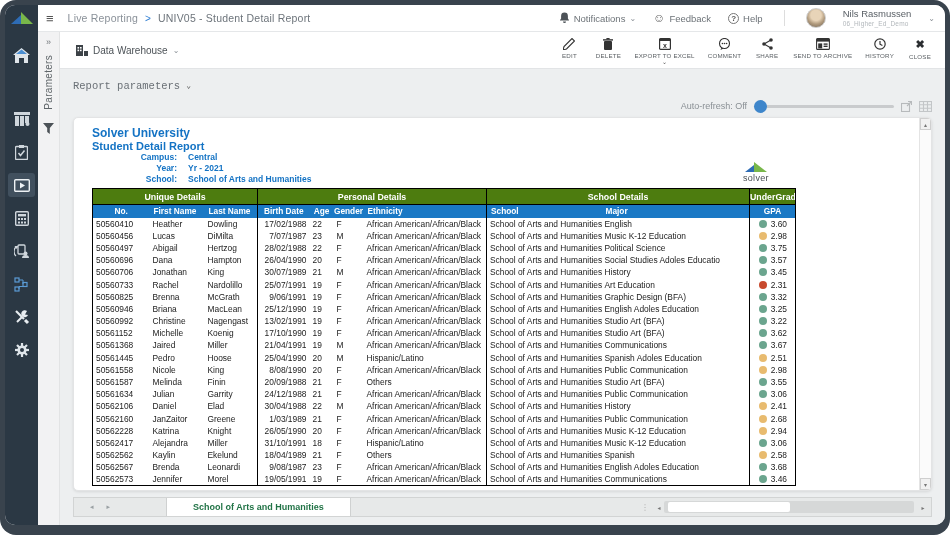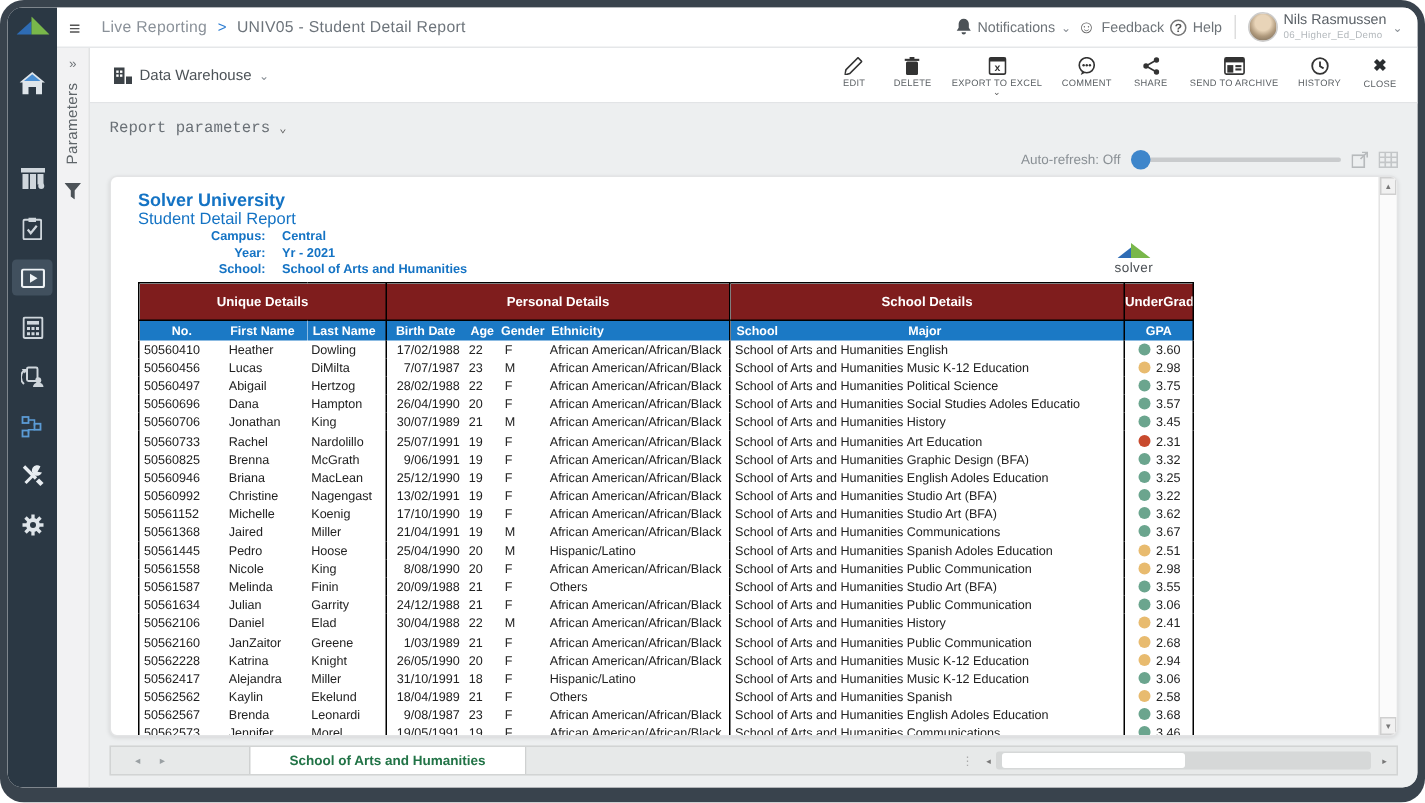--- a/index.html
+++ b/index.html
@@ -15,21 +15,21 @@
   .sb-item.active { background:#41505e; }
   .sb-item svg { display:block; }
 
   
   .right-col { flex:1; display:flex; flex-direction:column; min-width:0; }
   .topbar { height:27px; background:#fff; border-bottom:1px solid #e5e7e9; display:flex; align-items:center; padding:0 10px 0 8px; flex-shrink:0; }
   .hamburger { font-size:13px; color:#555; margin-right:14px; cursor:pointer; }
   .crumb-sec { font-size:10.5px; color:#8a9199; letter-spacing:.2px; }
   .crumb-sep { font-size:10px; color:#2d7dd2; margin:0 7px; }
   .crumb-title { font-size:10.5px; color:#6d747b; letter-spacing:.2px; }
-  .topbar-right { margin-left:auto; display:flex; align-items:center; gap:4px; }
+  .topbar-right { margin-left:auto; display:flex; align-items:center; gap:17px; }
   .tb-item { display:flex; align-items:center; gap:4px; font-size:9.5px; color:#6d7378; cursor:pointer; }
   .chev { font-size:8px; color:#8b9197; }
   .q-circle { width:11px; height:11px; border:1px solid #777; border-radius:50%; font-size:8px; color:#555; display:flex; align-items:center; justify-content:center; font-weight:bold; }
   .smiley { font-size:12px; color:#666; line-height:1; }
   .tb-divider { width:1px; height:16px; background:#ddd; margin:0 4px; }
   .avatar { width:20px; height:20px; border-radius:50%; background:radial-gradient(circle at 50% 35%, #e8d4b8 0 35%, #b09a7d 60%, #6e6152 100%); border:1px solid #ccc; }
   .user-block { display:flex; flex-direction:column; line-height:1.15; }
   .user-name { font-size:9.5px; color:#5a6066; }
   .user-sub { font-size:6.5px; color:#b3b8bc; letter-spacing:.2px; }
 
@@ -55,29 +55,29 @@
   .rp-row { height:25px; display:flex; align-items:center; gap:6px; margin-top:4px;font-family:Liberation Mono, monospace; }
   .rp-label { font-size:10.5px; color:#6a7076; }
   .ar-row { height:16px; display:flex; align-items:center; justify-content:flex-end; gap:7px; }
   .ar-label { font-size:9px; color:#8a9095; }
   .slider { width:140px; height:3px; background:#c9cbcd; border-radius:2px; position:relative; cursor:pointer; }
   .knob { width:13px; height:13px; border-radius:50%; background:#3e86cb; position:absolute; left:0; top:-5px; }
 
   
   .card { position:relative; background:#fff; border:1px solid #e3e4e5; border-radius:5px; box-shadow:0 1px 3px rgba(0,0,0,.10); flex:1; margin-top:3px; padding:8px 14px 0 18px; overflow:hidden; }
   .r-title { font-size:12px; font-weight:bold; color:#1473c4; }
-  .r-sub   { font-size:11px; font-weight:normal; color:#1473c4; }
+  .r-sub   { font-size:11px; font-weight:bold; color:#1473c4; }
   .meta-line { display:flex; font-size:8.5px; font-weight:bold; color:#1473c4; line-height:11px; }
   .meta-line .ml-label { width:96px; text-align:right; padding-right:11px; }
   .solver-logo { position:absolute; top:44px; left:669px; display:flex; flex-direction:column; align-items:center; line-height:1; }
   .solver-word { font-size:9px; color:#4a4f54; letter-spacing:.3px; margin-top:1px; }
 
   table.rep { border-collapse:collapse; table-layout:fixed; width:703px; margin-top:3px; border:1.5px solid #000; }
   table.rep th, table.rep td { white-space:nowrap; overflow:hidden; font-family:"Liberation Sans", sans-serif; }
-  .hdr th { background:#7f1d1d; color:#fff; font-size:8.8px; height:25px; border:1px solid #000; }
+  .hdr th { background:#4d7c0f; color:#fff; font-size:8.8px; height:16px; border:1px solid #000; }
   .hdr2 th { background:#1b79c5; color:#fff; font-size:8.3px; height:13px; font-weight:bold; }
   .hdr2 th.al { text-align:left; padding-left:4px;margin-top:12px; }
   table.rep td { font-size:8.4px; color:#222; height:12.2px; padding:0 3px; }
   td.gb, th.gb { border-left:1.5px solid #000; }
   .c-no { padding-left:4px; }
   .c-dob { text-align:right; padding-right:12px; }
   .c-age, .c-gen { }
   .c-gpa { }
   .gpa-wrap { display:flex; align-items:center; padding:0 5px 0 6px; }
   .dot { width:8px; height:8px; border-radius:50%; display:inline-block; }

